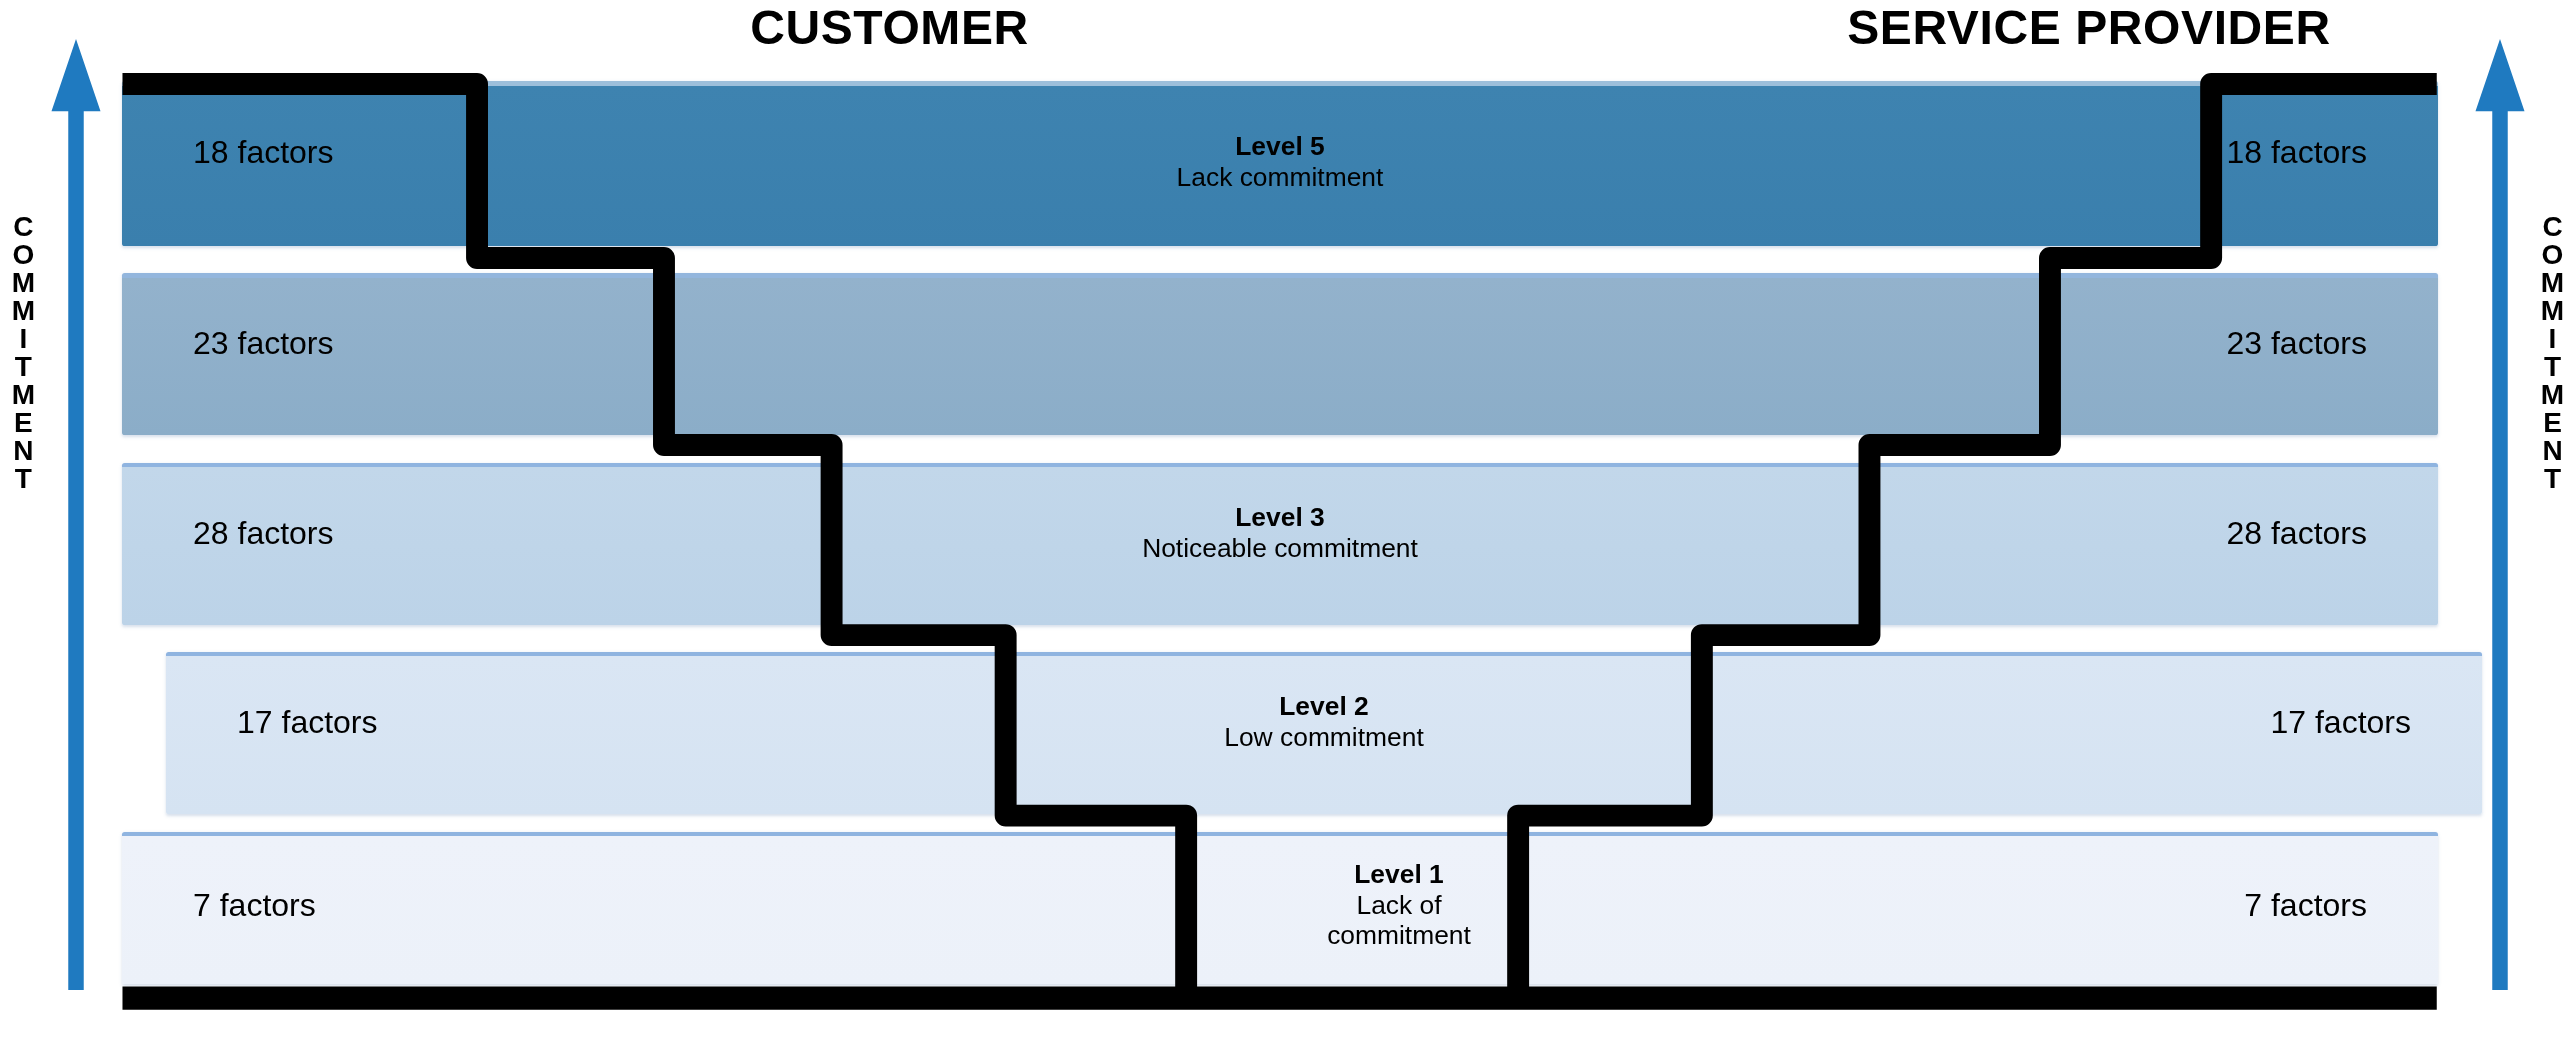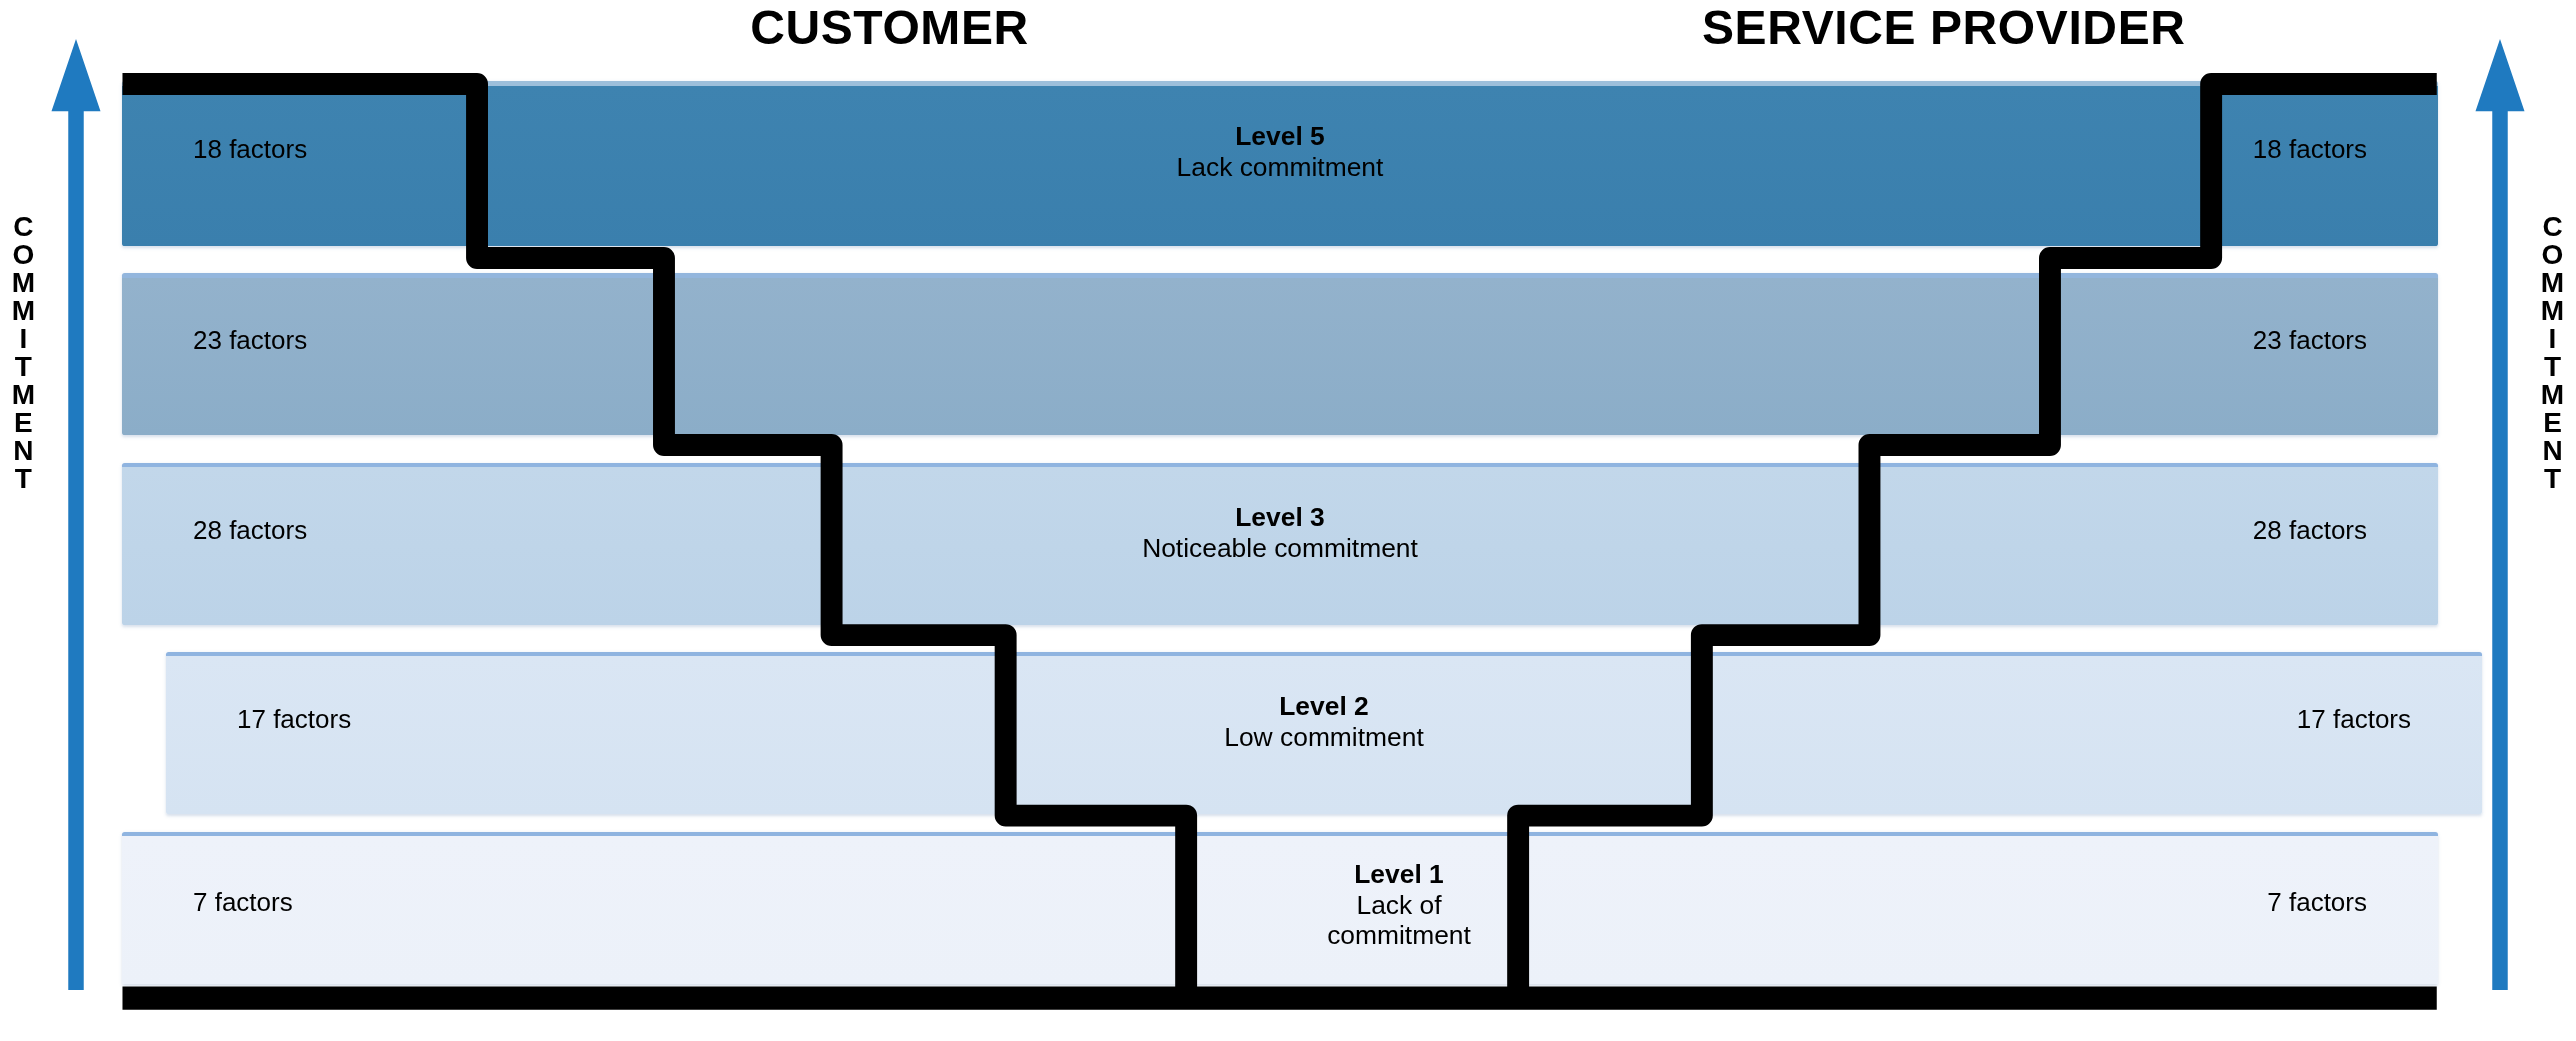--- a/index.html
+++ b/index.html
@@ -4,21 +4,21 @@
 <style>
   html,body{margin:0;padding:0;background:#ffffff;}
   body{width:2576px;height:1042px;position:relative;overflow:hidden;
        font-family:"Liberation Sans",sans-serif;color:#000;}
   .stage{position:absolute;left:0;top:0;width:2576px;height:1042px;border-radius:29px;}
 
   
   .hdr{position:absolute;font-weight:bold;font-size:48px;letter-spacing:0.6px;
        white-space:nowrap;line-height:1;}
   #hdr-customer{left:567px;top:3.9px;width:645px;text-align:center;}
-  #hdr-provider{left:1702px;top:3.9px;width:774px;text-align:left;}
+  #hdr-provider{left:1702px;top:3.9px;width:774px;text-align:center;}
 
   
   .vword{position:absolute;width:39px;text-align:center;font-size:28px;
          font-weight:bold;line-height:1.00;}
   .vword span{display:block;}
   #commit-left{left:3.9px;top:213px;}
   #commit-right{left:2533px;top:213px;}
 
   
   .arrow{position:absolute;width:52px;height:951px;}
@@ -28,21 +28,21 @@
         border-radius:2.6px;box-sizing:border-box;
         box-shadow:0 1.9px 3.2px rgba(120,150,190,.30);}
 
   .b5{top:81px;height:165px;}
   .b4{top:273px;height:162px;}
   .b3{top:463px;height:162px;}
   .b2{top:652px;height:162px;margin-left:44px;}
   .b1{top:832px;height:152px;}
 
   
-  .fac{position:absolute;font-size:26px;line-height:1;white-space:nowrap;}
+  .fac{position:absolute;font-size:32px;line-height:1;white-space:nowrap;}
   .fac.l{left:71px;}
   .fac.r{right:71px;}
 
   
   .lvl{position:absolute;left:0;right:0;text-align:center;line-height:1.16;
        white-space:nowrap;}
   .lvl .t{font-size:26.4px;font-weight:bold;display:block;}
   .lvl .s{font-size:26.4px;display:block;}
   .lvl.wrap{left:1135px;right:auto;width:284px;white-space:normal;}
 
@@ -90,21 +90,21 @@
     <span>T</span>
     <span>M</span>
     <span>E</span>
     <span>N</span>
     <span>T</span>
   </div>
 
   <div class="band b5" style="background:linear-gradient(#9dbfdb 0px,#9dbfdb 4.5px,#3e83b0 4.5px,#3a7fad 100%);">
     <div class="fac l" style="top:55px;">18 factors</div>
     <div class="fac r" style="top:55px;">18 factors</div>
-    <div class="lvl" style="top:40px;">
+    <div class="lvl" style="top:50px;">
       <span class="t">Level 5</span>
       <span class="s">Lack commitment</span>
     </div>
   </div>
 
   <div class="band b4" style="background:linear-gradient(#93b6dd 0px,#93b6dd 4.5px,#93b2cc 4.5px,#8badc8 100%);">
     <div class="fac l" style="top:54px;">23 factors</div>
     <div class="fac r" style="top:54px;">23 factors</div>
   </div>
 

